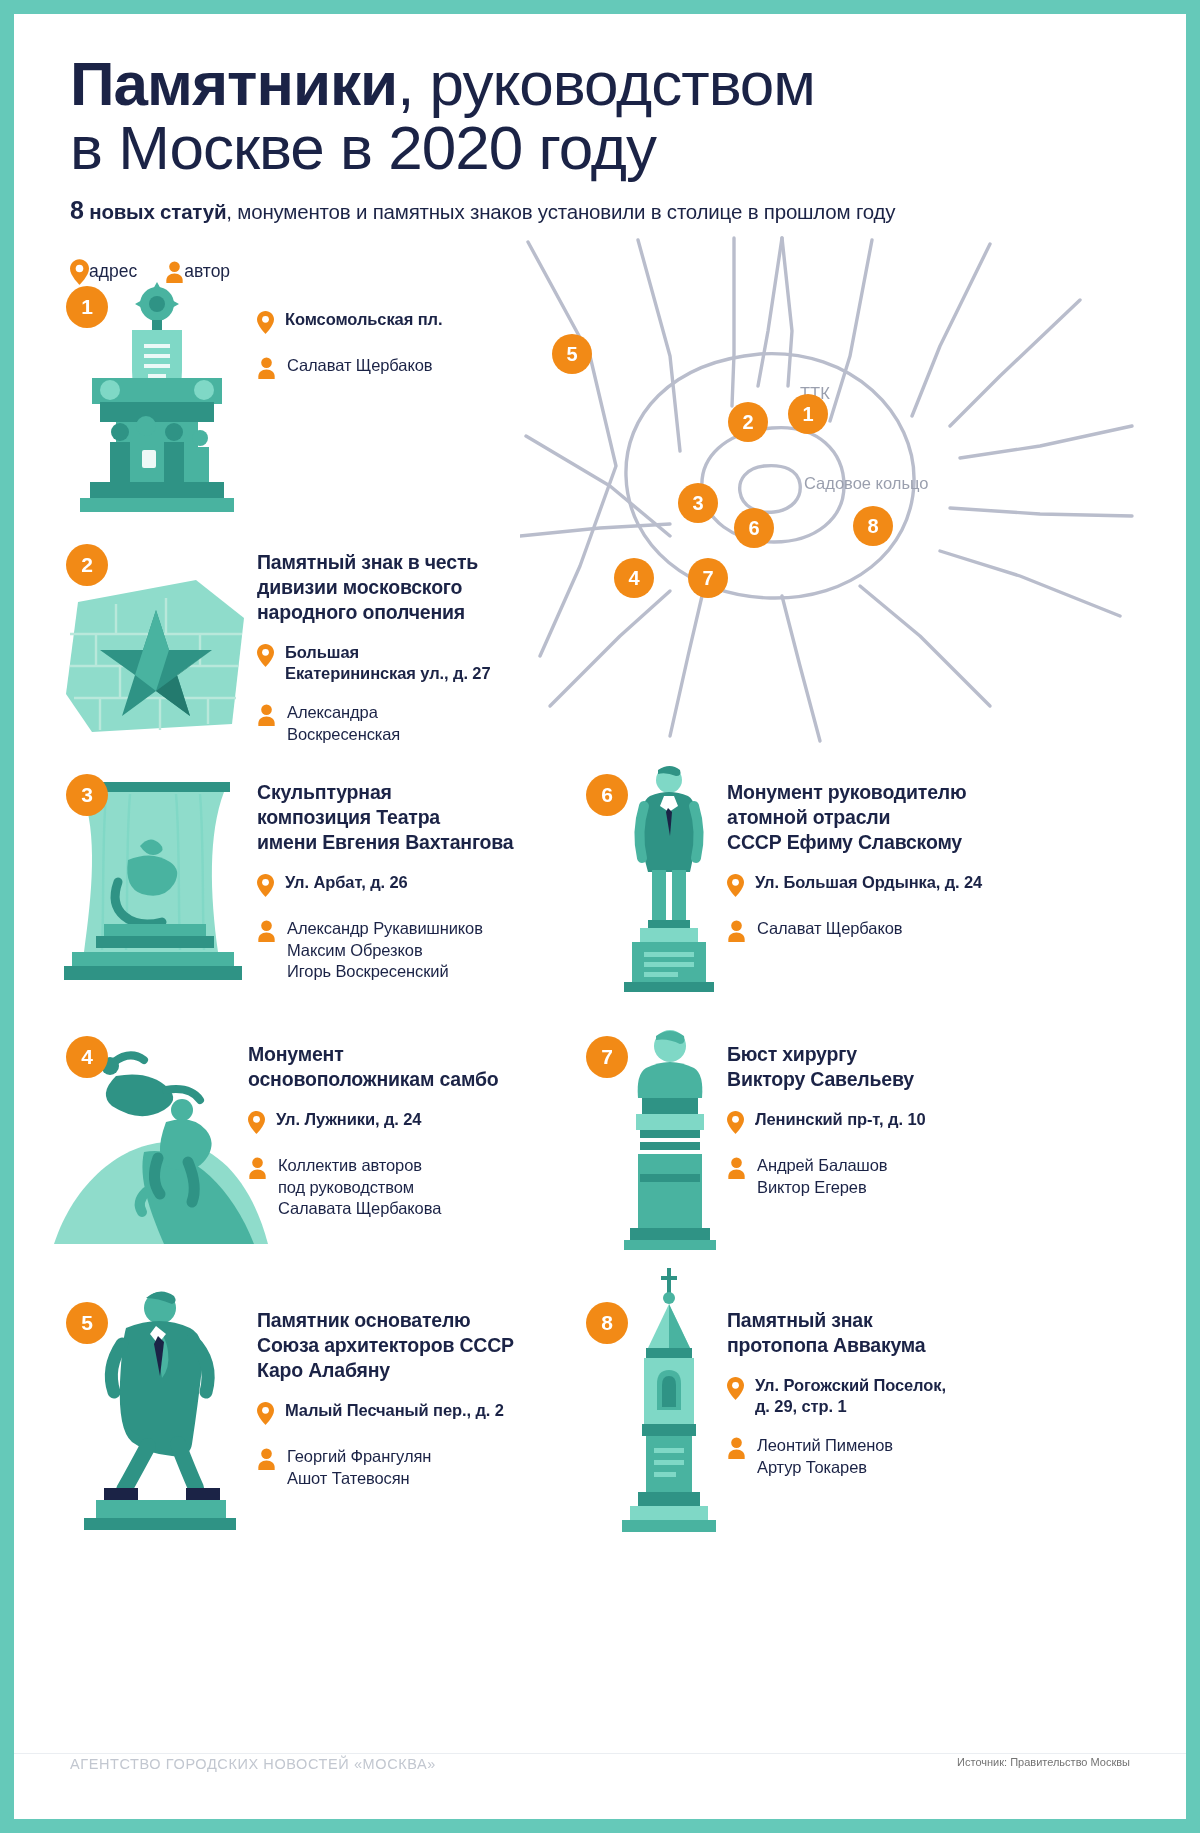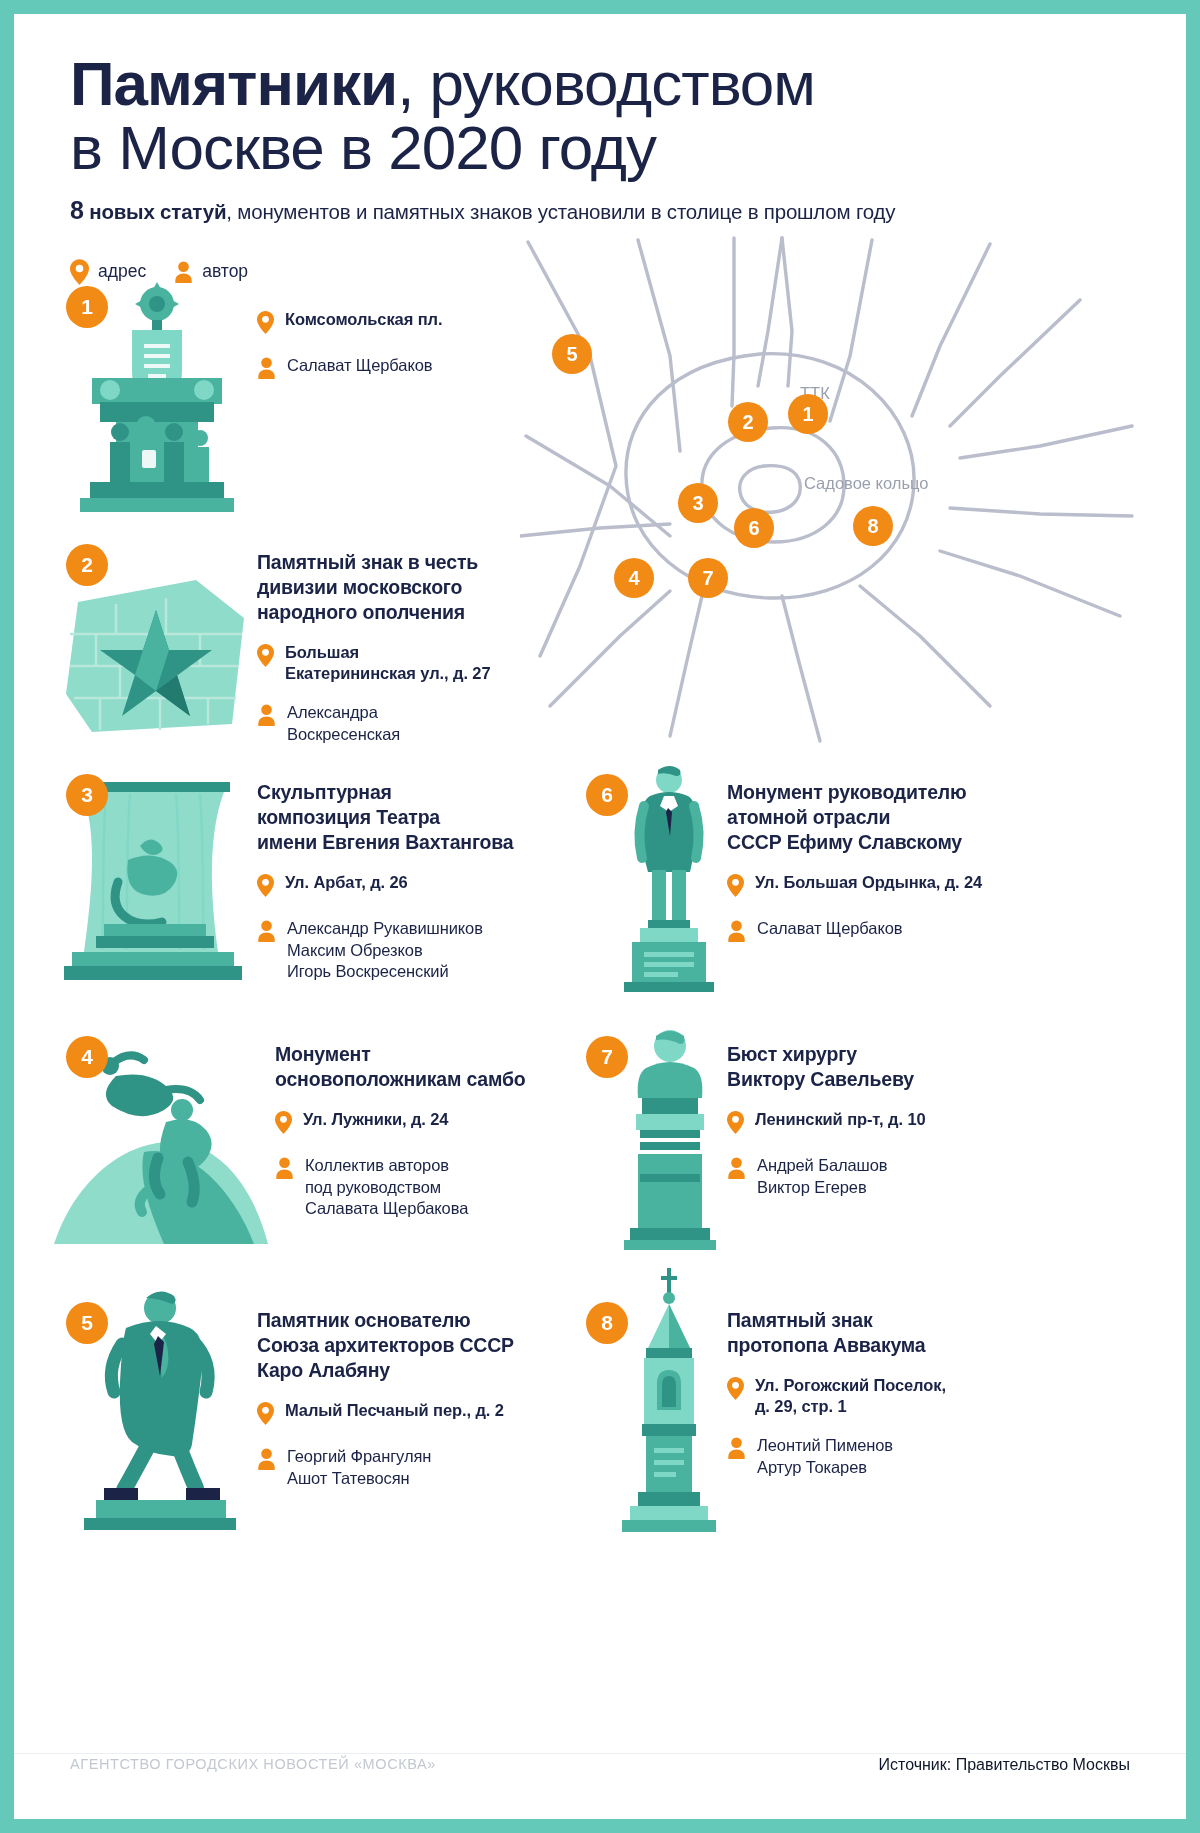--- a/index.html
+++ b/index.html
@@ -43,21 +43,21 @@
 
   
   .legend {
     display: flex;
     align-items: center;
     gap: 28px;
     margin: 34px 0 0 56px;
     position: relative;
     z-index: 4;
   }
-  .legend-item { display: flex; align-items: center; gap: 9px; }
+  .legend-item { display: flex; align-items: center; }
   .legend-label { font-size: 17.5px; color: #1b2346; }
 
   
   .pin-ico { width: 17px; height: 23px; flex: 0 0 17px; }
   .pin-ico.lg { width: 19px; height: 26px; flex: 0 0 19px; }
   .person-ico { width: 19px; height: 22px; flex: 0 0 19px; }
 
   
   .map {
     position: absolute;
@@ -149,22 +149,22 @@
     justify-content: space-between;
     padding: 0 56px;
   }
   .footer-left {
     font-size: 14.5px;
     color: #c2c7d0;
     letter-spacing: 0.6px;
     padding-top: 2px;
   }
   .footer-right {
-    font-size: 16px;
-    color: #0f172a;
+    font-size: 11px;
+    color: #737373;
     padding-top: 2px;
   }
 </style>
 </head>
 <body>
 
 <div class="sheet">
 
   <div class="header">
     <h1 class="title">
@@ -396,21 +396,21 @@
         <path d="M62 44 q34 -6 52 12 q12 12 -4 22 q-24 14 -52 -4 q-14 -12 4 -30z" fill="#2f9385"></path>
         <path d="M112 58 q24 -4 34 10" stroke="#2f9385" stroke-width="8" fill="none" stroke-linecap="round"></path>
 
         <circle cx="128" cy="78" r="11" fill="#49b3a0"></circle>
         <path d="M112 90 q26 -8 40 8 q10 12 2 26 q-12 20 -38 12 q-18 -8 -4 -46z" fill="#49b3a0"></path>
         <path d="M104 126 q-8 22 2 36" stroke="#2f9385" stroke-width="11" fill="none" stroke-linecap="round"></path>
         <path d="M134 130 q10 24 4 40" stroke="#2f9385" stroke-width="11" fill="none" stroke-linecap="round"></path>
         <path d="M92 160 q-10 10 -4 20" stroke="#49b3a0" stroke-width="10" fill="none" stroke-linecap="round"></path>
       </svg>
     </div>
-    <div class="text-col" style="left:261px; top:1028px; width:262px;">
+    <div class="text-col" style="left:234px; top:1028px; width:262px;">
       <div class="item-title" style="white-space:pre-line">Монумент
 основоположникам самбо</div>
       <div class="meta-row">
         <span class="ico-wrap">
           <svg class="pin-ico" viewBox="0 0 20 27">
               <path d="M10 0C4.5 0 0 4.5 0 10c0 7.2 10 17 10 17s10-9.8 10-17C20 4.5 15.5 0 10 0z" fill="#f28a16"></path>
               <circle cx="10" cy="9.8" r="4" fill="#fff"></circle>
             </svg>
         </span>
         <span class="meta-addr" style="white-space:pre-line">Ул. Лужники, д. 24</span>

